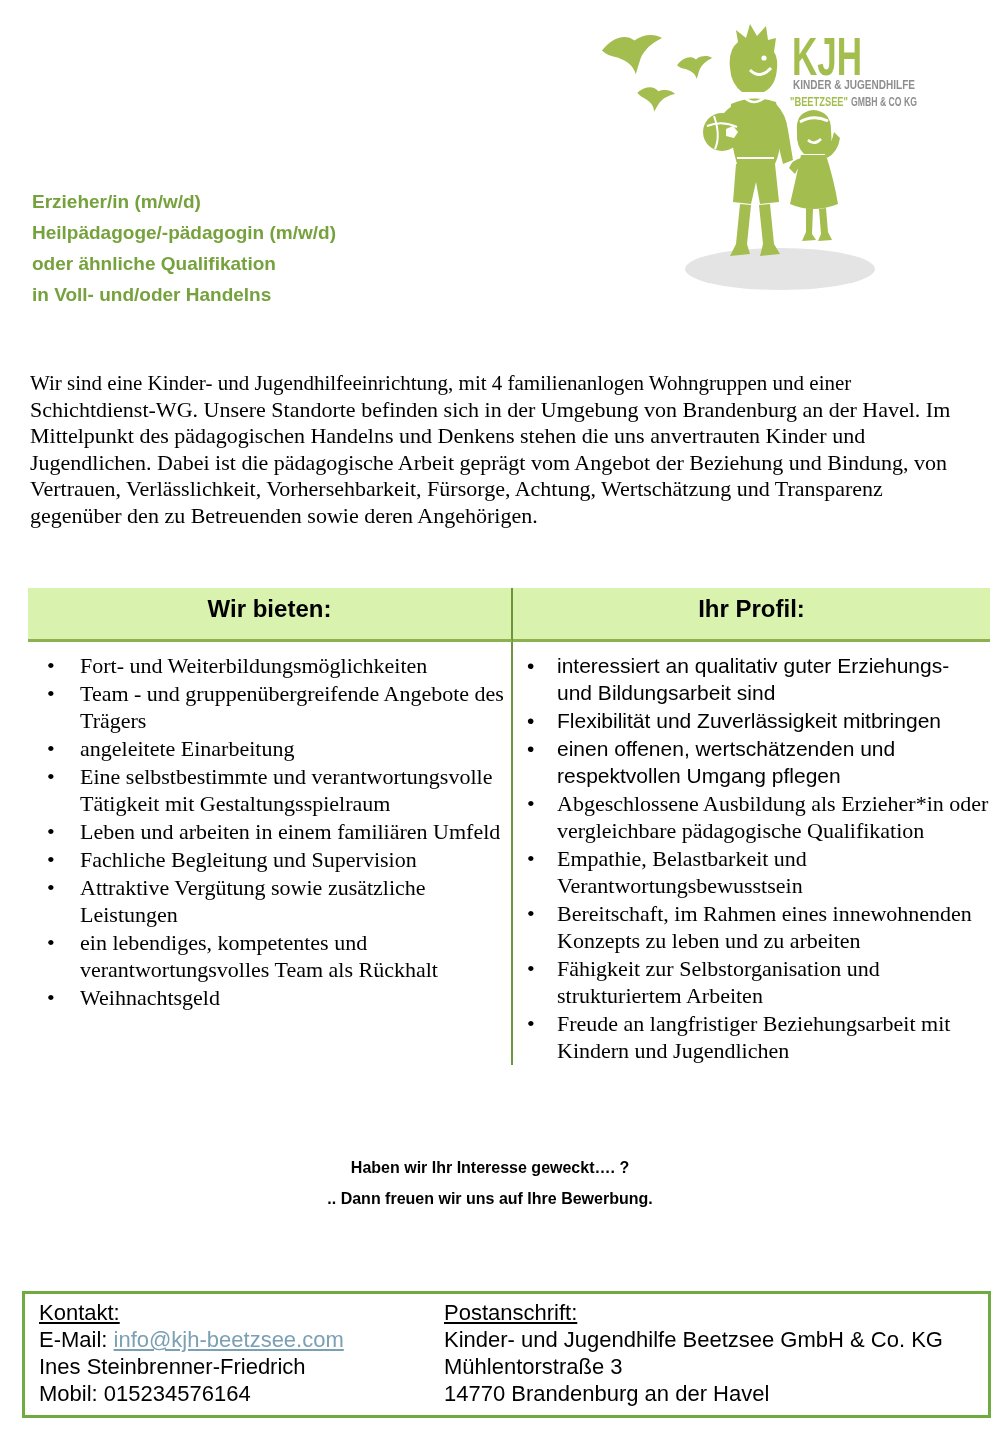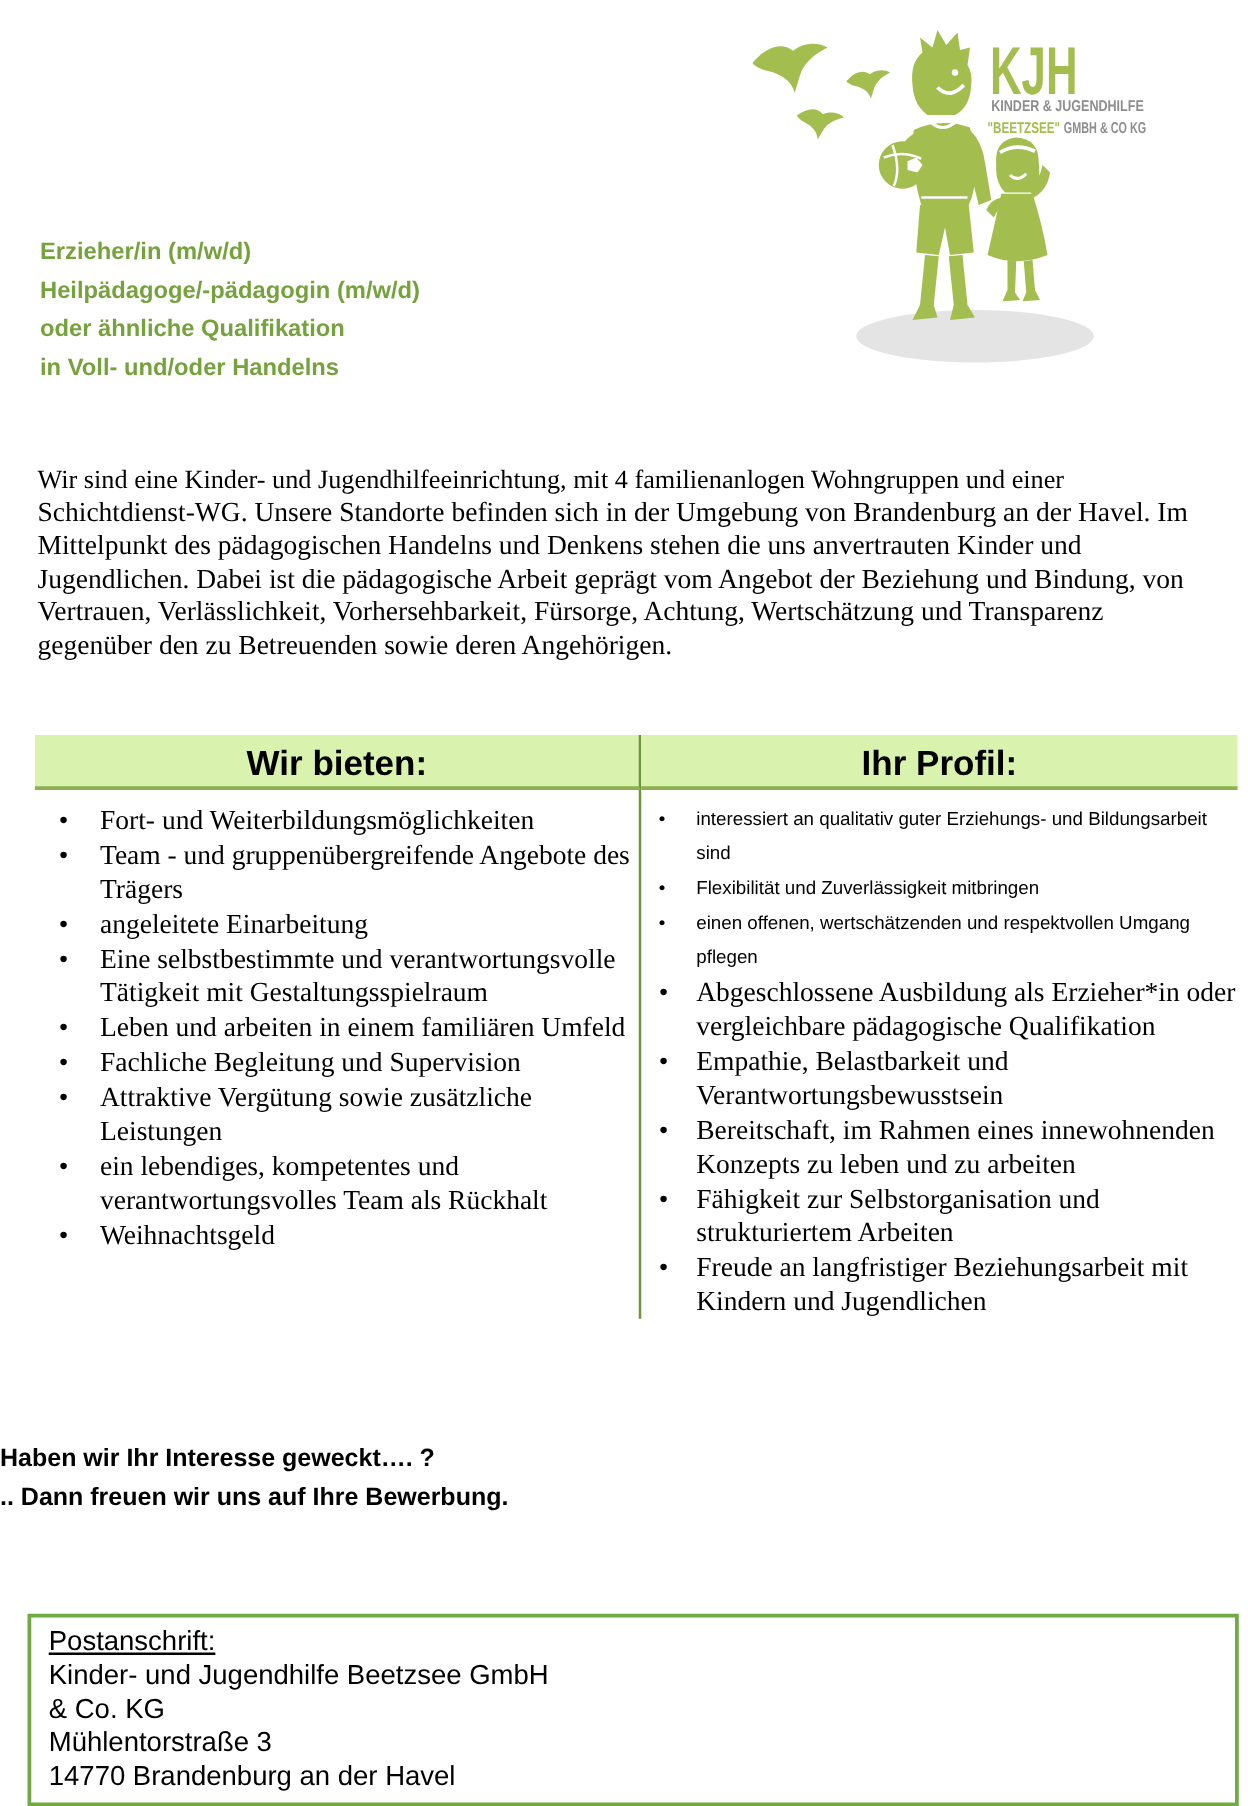--- a/index.html
+++ b/index.html
@@ -26,41 +26,41 @@
   }
   .intro .lead { font-family:Liberation Serif, serif; font-size:21px; }
 
   
   .jobtable {
     position:absolute; left:28px; top:588px; width:962px;
     display:grid; grid-template-columns:485px 477px;
   }
   .th {
     background:#d9f2ad; border-bottom:3px solid #8cb14e;
-    font-weight:bold; font-size:28px; text-align:center; padding:7px 0 2px;
+    font-weight:bold; font-size:24px; text-align:center; padding:7px 0 16px;
   }
   .thL, .colL { border-right:2px solid #6f9440; }
   .colL { padding:10px 6px 0 0; }
   .colR { padding:10px 0 0 0; }
   ul.col { list-style:none; }
   ul.col li {
     position:relative; font-family:"Liberation Serif", serif;
     font-size:22px; line-height:27px; margin-bottom:1px;
   }
   ul.col li::before { content:"\2022"; position:absolute; top:0; }
   .colL li { padding-left:52px; }
   .colL li::before { left:19px; }
   .colR li { padding-left:44px; }
   .colR li::before { left:14px; }
-  ul.col li.sans { font-family:"Liberation Sans", sans-serif; font-size:15px; }
+  ul.col li.sans { font-family:"Liberation Sans", sans-serif; font-size:21px; }
 
   
   .cta {
-    position:absolute; left:0; top:1152px; width:980px; text-align:left;
-    font-weight:bold; font-size:20px; line-height:31px;
+    position:absolute; left:0; top:1152px; width:980px; text-align:center;
+    font-weight:bold; font-size:16px; line-height:31px;
   }
 
   
   .footer {
     position:absolute; left:22px; top:1291px; width:969px;
     border:3px solid #70ab41;
     display:grid; grid-template-columns:405px 1fr;
     font-size:22px; line-height:27px; padding:5px 0 8px 14px;
   }
   .u { text-decoration:underline; }
@@ -152,20 +152,26 @@
       </ul>
   </div>
 
   <div class="cta">
     <div>Haben wir Ihr Interesse geweckt…. ?</div>
     <div>.. Dann freuen wir uns auf Ihre Bewerbung.</div>
   </div>
 
   <div class="footer">
     <div class="fcell">
+      <div><span class="u">Kontakt:</span></div>
+      <div><span>E-Mail: </span><a class="mail" href="#">info@kjh-beetzsee.com</a></div>
+      <div>Ines Steinbrenner-Friedrich</div>
+      <div>Mobil: 015234576164</div>
+    </div>
+    <div class="fcell">
       <div><span class="u">Postanschrift:</span></div>
       <div>Kinder- und Jugendhilfe Beetzsee GmbH &amp; Co. KG</div>
       <div>Mühlentorstraße 3</div>
       <div>14770 Brandenburg an der Havel</div>
     </div>
   </div>
 
 </div>
 
 </body></html>

